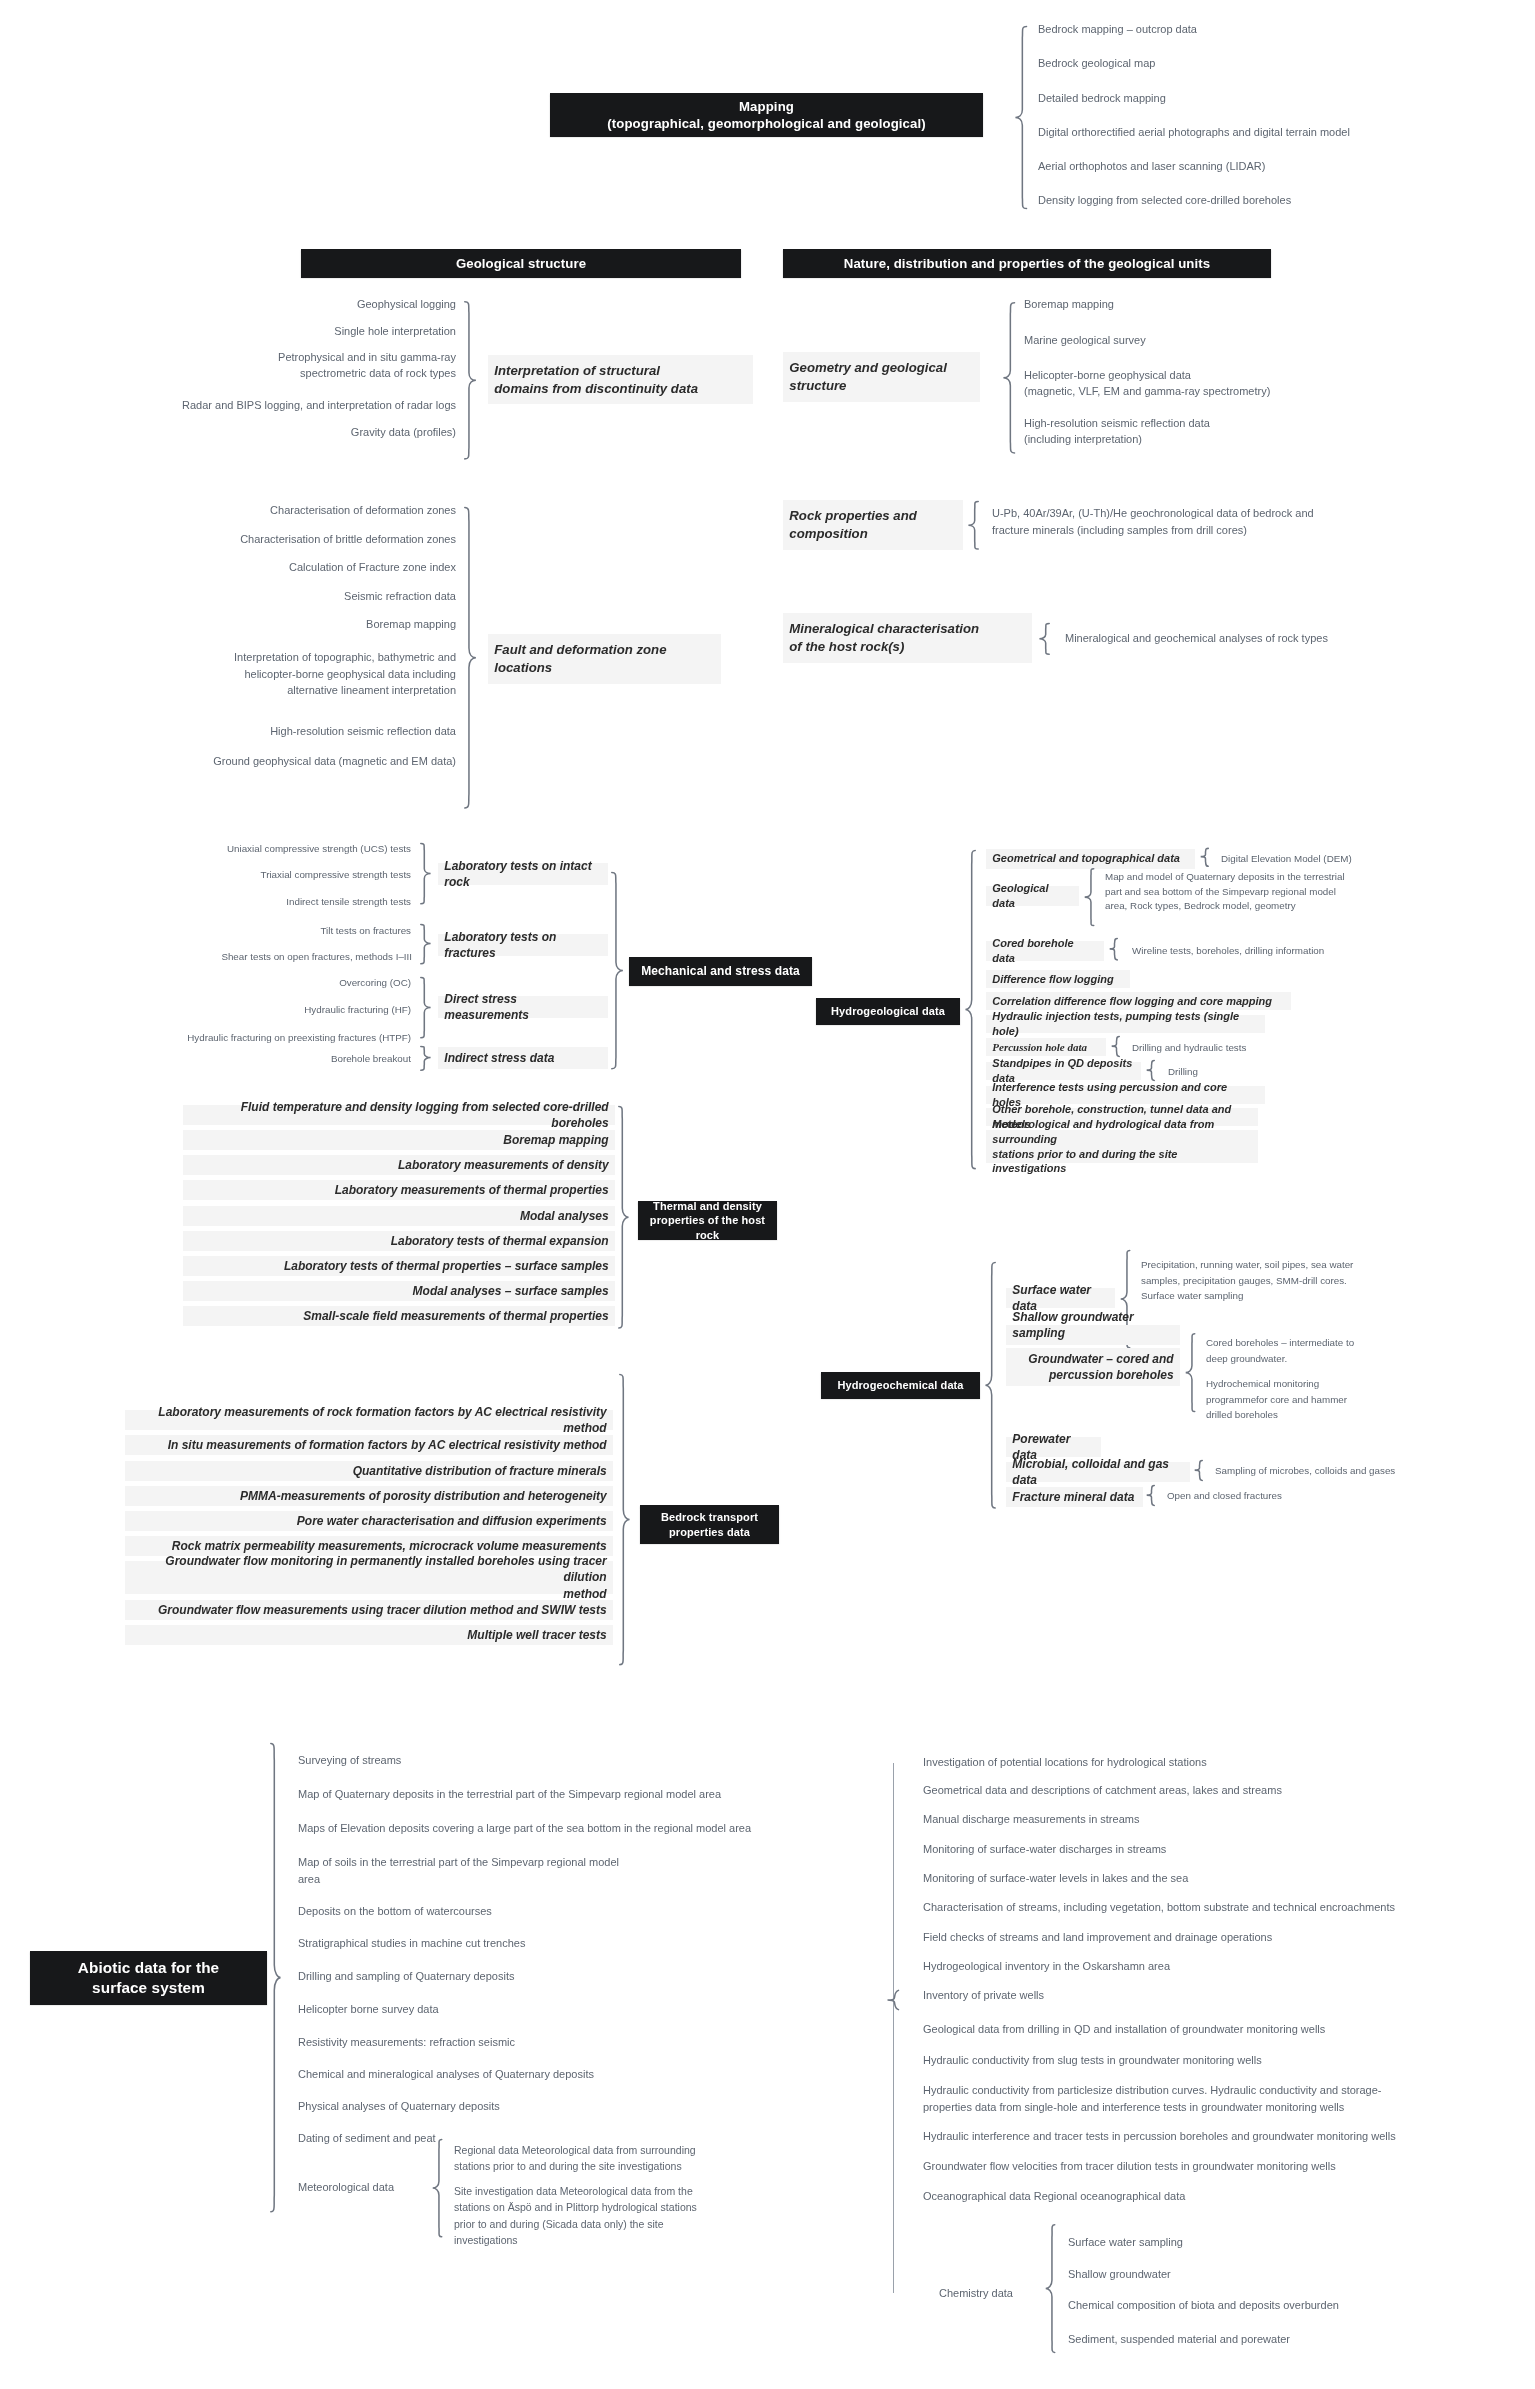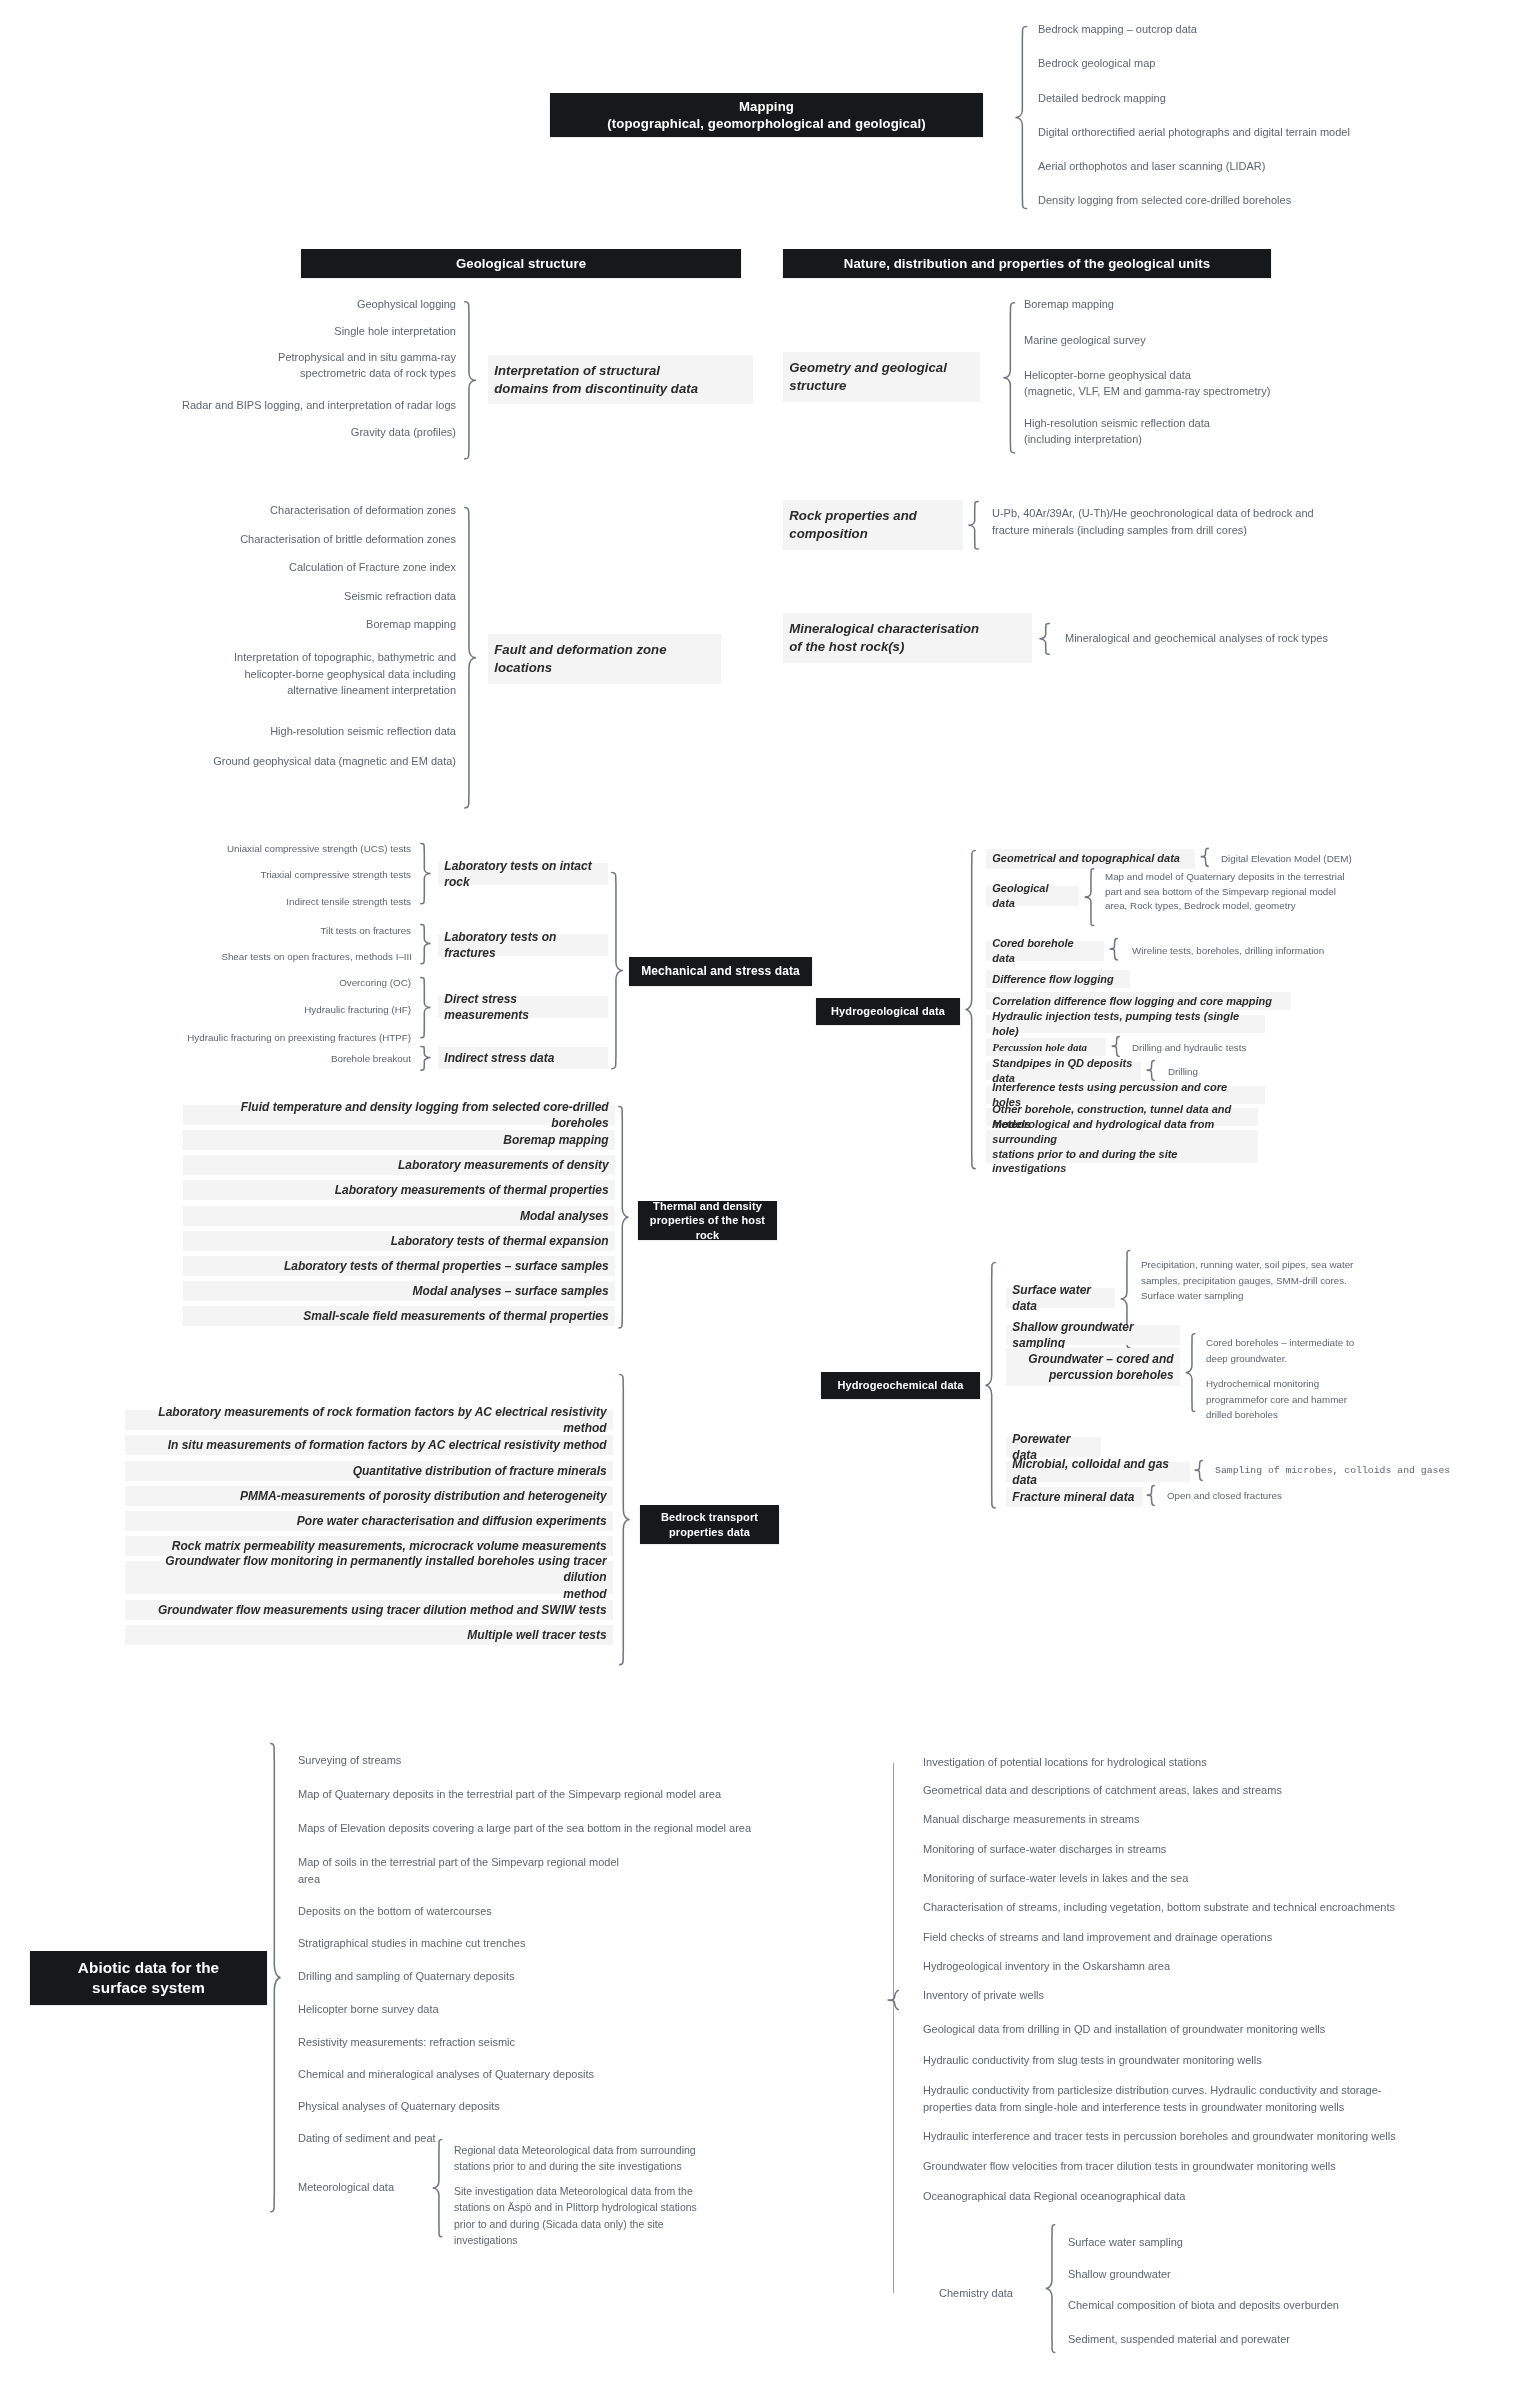--- a/index.html
+++ b/index.html
@@ -376,21 +376,21 @@
   </div>
   <div class="brace" style="left:1120px;top:1249px;">
     <svg width="12.5" height="103" viewBox="0 0 18 148">
         <path d="M14 2 C8 2 11 8 10 16 L10 62 C10 69 5 72 1 72 C5 72 10 75 10 82 L10 128 C11 136 8 142 14 142"></path>
       </svg>
   </div>
   <div class="leaf l fs14" style="left:1141px;top:1257px;white-space:pre-line;line-height:1.6;">Precipitation, running water, soil pipes, sea water
 samples, precipitation gauges, SMM-drill cores.
 Surface water sampling</div>
 
-  <div class="chip left fs17" style="left:1006px;top:1325px;width:174px;height:19.5px;">
+  <div class="chip left fs17" style="left:1006px;top:1325px;width:174px;height:19.5px;align-items:flex-end;">
     <span>Shallow groundwater sampling</span>
   </div>
 
   <div class="chip left fs17" style="left:1006px;top:1348px;width:174px;height:38px;">
     <span style="white-space:pre-line;text-align:right;display:block;width:100%;">Groundwater – cored and
 percussion boreholes</span>
   </div>
   <div class="brace" style="left:1185px;top:1332px;">
     <svg width="12.5" height="84" viewBox="0 0 18 120">
         <path d="M14 2 C8 2 11 8 10 16 L10 48 C10 55 5 58 1 58 C5 58 10 61 10 68 L10 100 C11 108 8 114 14 114"></path>
@@ -407,21 +407,21 @@
   </div>
 
   <div class="chip left fs17" style="left:1006px;top:1462px;width:184px;height:19.5px;">
     <span>Microbial, colloidal and gas data</span>
   </div>
   <div class="brace" style="left:1194px;top:1459px;">
     <svg width="11" height="25" viewBox="0 0 16 36">
         <path d="M12 2 C7 2 9 5 8 9 L8 13 C8 15 4 16 1 16 C4 16 8 17 8 19 L8 23 C9 27 7 31 12 31"></path>
       </svg>
   </div>
-  <div class="leaf l fs14" style="left:1215px;top:1464px;font-family:Liberation Mono, monospace;">Sampling of microbes, colloids and gases</div>
+  <div class="leaf l fs14" style="left:1215px;top:1464px;">Sampling of microbes, colloids and gases</div>
 
   <div class="chip left fs17" style="left:1006px;top:1487px;width:137px;height:19.5px;">
     <span>Fracture mineral data</span>
   </div>
   <div class="brace" style="left:1146px;top:1484px;">
     <svg width="11" height="25" viewBox="0 0 16 36">
         <path d="M12 2 C7 2 9 5 8 9 L8 13 C8 15 4 16 1 16 C4 16 8 17 8 19 L8 23 C9 27 7 31 12 31"></path>
       </svg>
   </div>
   <div class="leaf l fs14" style="left:1167px;top:1489px;">Open and closed fractures</div>

